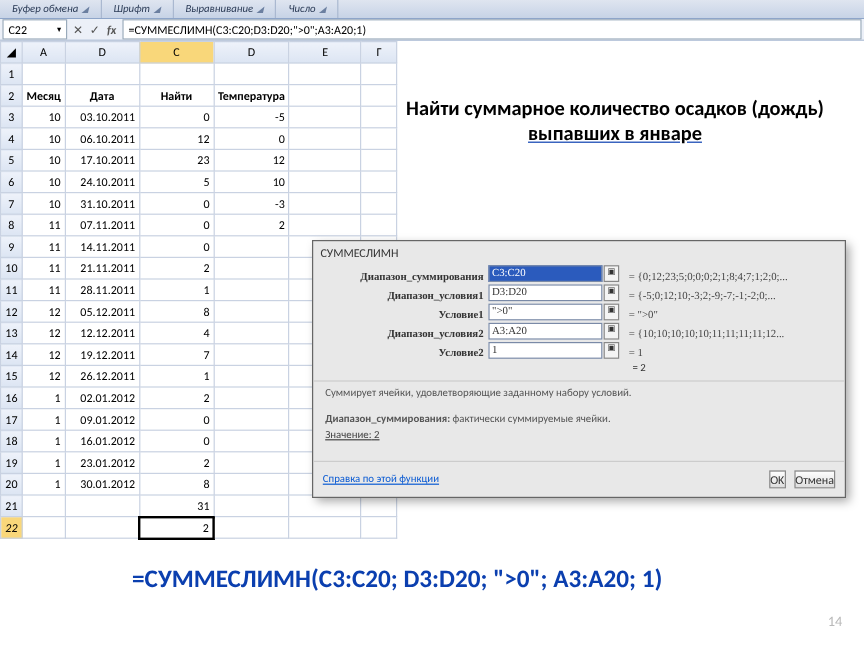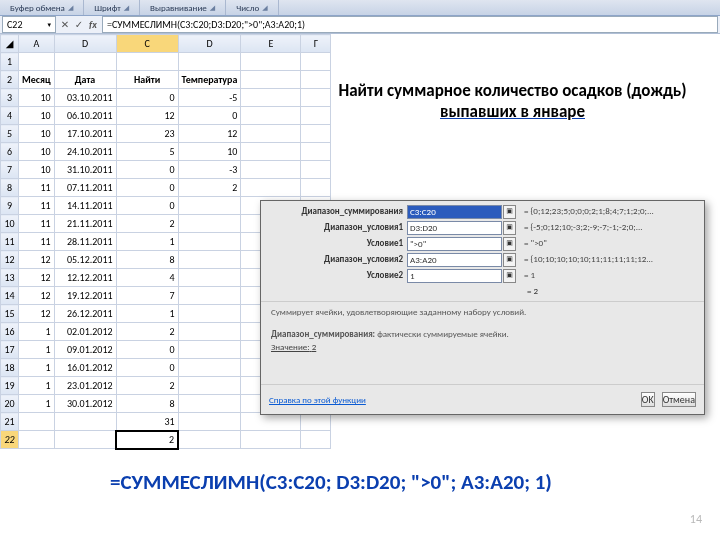--- a/index.html
+++ b/index.html
@@ -17,20 +17,21 @@
     background: linear-gradient(#dfe5f0,#c7d3e6);
     border-bottom: 1px solid #8ea5c9;
     font-size: 9px;
     color: #2a3a55;
   }
   .ribbon div {
     border-right: 1px solid #aab8d0;
     padding: 2px 10px;
     display:flex; align-items:center;
     gap:3px;
+    font-style:italic;
   }
   .poparrow { font-size:7px; color:#6b7fa0;}
   
   .fbar {
     display:flex; align-items:center;
     height:18px;
     background:#ecf0f8;
     border-bottom:1px solid #b0bfd6;
     font-size:10px;
   }
@@ -87,21 +88,21 @@
   }
   .dlg .titlebar{
     height:16px; background:linear-gradient(#e9e9e9,#d5d5d5);
     border-bottom:1px solid #bbb;
     font-size:10px; padding:1px 4px;
     display:flex; justify-content:space-between; align-items:center;
   }
   .winbtns span{ display:inline-block; width:12px; height:10px; border:1px solid #888; margin-left:1px; font-size:7px; text-align:center; line-height:9px; background:#f0f0f0;}
   .dlg .fname{ padding:3px 6px 0; font-size:10px;}
   .dlg .args{ padding:2px 6px;}
-  .argrow{ display:flex; align-items:flex-start; margin:2px 0;}
+  .argrow{ display:flex; align-items:flex-end; margin:2px 0;font-family:Liberation Serif, serif;}
   .argrow .lbl{ width:140px; text-align:right; padding-right:4px; font-weight:bold; font-size:9px; color:#333;}
   .argrow .inp{ width:95px; height:14px; border:1px solid #7a8aa7; background:#fff; font-size:9px; padding:0 2px;}
   .argrow .sel{ background:#2b5bbd; color:#fff;}
   .argrow .pick{ width:13px; height:14px; border:1px solid #888; background:#f4f4f4; margin-left:1px; font-size:7px; text-align:center;}
   .argrow .res{ margin-left:8px; font-size:9px; color:#444; flex:1; white-space:nowrap; overflow:hidden;}
   .dlg .desc{ font-size:9px; color:#555; padding:4px 10px 2px; border-top:1px solid #ccc; margin-top:3px;}
   .dlg .desc b{font-weight:bold}
   .dlg .footer{
     position:absolute; bottom:0; left:0; right:0;
     height:30px; border-top:1px solid #ccc;
@@ -372,20 +373,21 @@
 </tbody>
     </table>
 </div>
 
 <div class="task">
   <span>Найти суммарное количество осадков (дождь)</span><br>
   <span class="u">выпавших в январе</span>
 </div>
 
 <div class="dlg">
+  <div class="fname">СУММЕСЛИМН</div>
   <div class="args">
     <div class="argrow">
       <span class="lbl">Диапазон_суммирования</span>
       <span class="inp sel">C3:C20</span>
       <span class="pick">▣</span>
       <span class="res">= {0;12;23;5;0;0;0;2;1;8;4;7;1;2;0;...</span>
     </div>
     <div class="argrow">
       <span class="lbl">Диапазон_условия1</span>
       <span class="inp">D3:D20</span>

